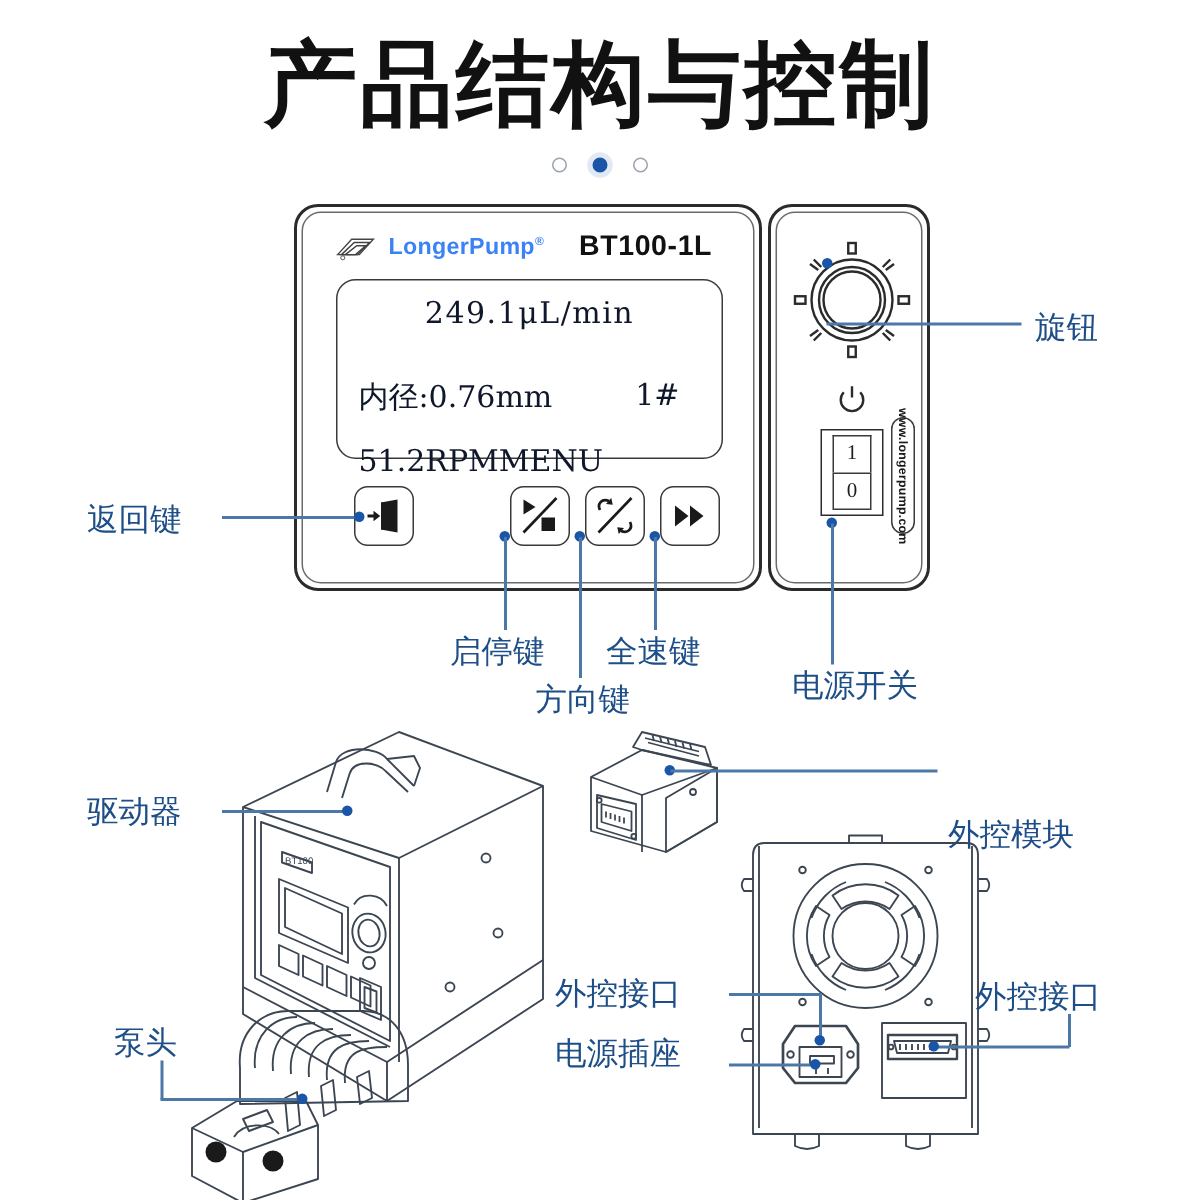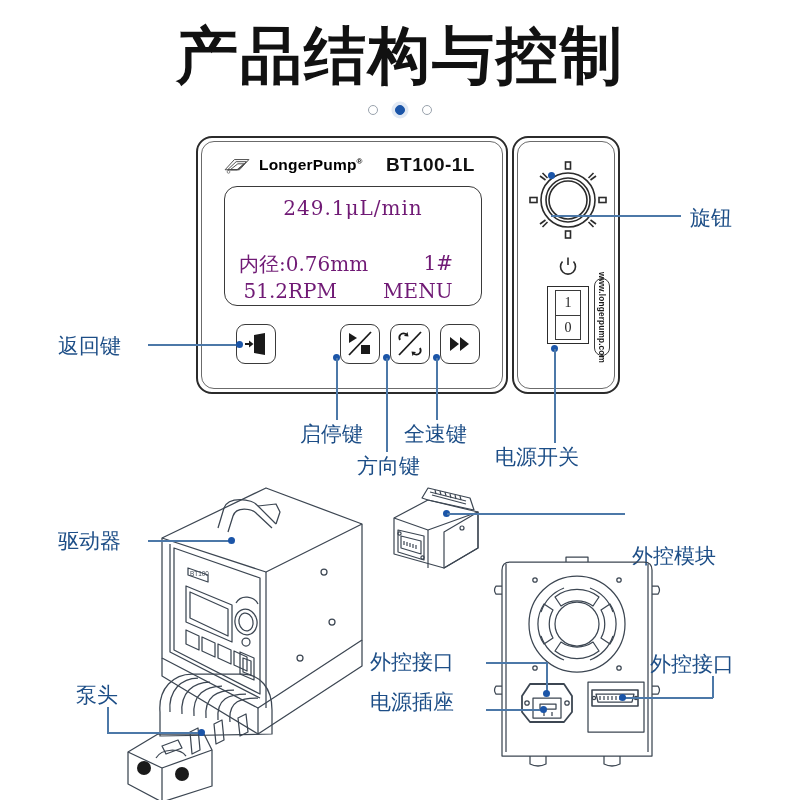--- a/index.html
+++ b/index.html
@@ -37,37 +37,37 @@
     border:2px solid #2b2b2b;border-radius:16px;background:#fff;box-sizing:border-box;}
   .panel-in{position:absolute;left:3px;top:3px;right:3px;bottom:3px;
     border:1.4px solid #6b6b6b;border-radius:13px;}
   .rpanel{position:absolute;left:512px;top:136px;width:108px;height:258px;
     border:2px solid #2b2b2b;border-radius:16px;background:#fff;box-sizing:border-box;}
   .rpanel-in{position:absolute;left:3px;top:3px;right:3px;bottom:3px;
     border:1.4px solid #6b6b6b;border-radius:13px;}
 
   .brandrow{position:absolute;left:24px;top:18px;display:flex;align-items:center;gap:7px;}
   .brandmark{width:30px;height:17px;}
-  .brandname{font-size:15.5px;font-weight:bold;color:#000000;letter-spacing:.2px;}
+  .brandname{font-size:15.5px;font-weight:bold;color:#3b82f6;letter-spacing:.2px;}
   .brandname sup{font-size:8px;vertical-align:super;}
   .model{position:absolute;left:188px;top:16px;font-size:19px;font-weight:bold;color:#111;
     letter-spacing:.4px;}
 
   .lcd{position:absolute;left:26px;top:48px;width:258px;height:120px;
     border:1.6px solid #3a3a3a;border-radius:13px;box-sizing:border-box;
-    font-family:"DejaVu Serif","Liberation Serif",serif;color:#701a75;}
+    font-family:"DejaVu Serif","Liberation Serif",serif;color:#0f172a;}
   .lcd-l1{position:absolute;left:0;top:9px;width:100%;text-align:center;font-size:20px;letter-spacing:1px;}
   .lcd-l2{position:absolute;left:14px;top:38px;width:232px;font-size:20px;display:flex;align-items:center;}
   .lcd-l2 .mode{letter-spacing:0px;}
   .lcd-sq{display:inline-block;width:12px;height:12px;background:#111;margin-left:34px;}
   .lcd-dir{margin-left:36px;display:inline-block;}
   .lcd-l3{position:absolute;left:14px;top:64px;width:232px;font-size:20px;
     display:flex;justify-content:space-between;}
-  .lcd-l4{position:absolute;left:14px;top:92px;width:232px;font-size:20px;
-    display:flex;justify-content:center;gap:46px;}
+  .lcd-l4{position:absolute;left:14px;top:108px;width:232px;font-size:20px;
+    display:flex;justify-content:flex-start;}
   .lcd-l4 .menu{padding-right:14px;}
   .lcd-l3 .ch{padding-right:18px;}
 
   .btn{position:absolute;top:186px;width:40px;height:40px;border:1.6px solid #3a3a3a;
     border-radius:9px;box-sizing:border-box;display:flex;align-items:center;justify-content:center;
     background:#fff;}
   .b1{left:38px;} .b2{left:142px;} .b3{left:192px;} .b4{left:242px;}
 
   
   .knob-wrap{position:absolute;left:14px;top:22px;width:80px;height:80px;}
@@ -215,21 +215,21 @@
   <div class="nub" style="left:383px;top:354px;"></div>
   <div class="ln lnv" style="left:386px;top:358px;height:94px;"></div>
   <div class="anno" style="left:357px;top:452px;">方向键</div>
 
   <div class="nub" style="left:433px;top:354px;"></div>
   <div class="ln lnv" style="left:436px;top:358px;height:62px;"></div>
   <div class="anno" style="left:404px;top:420px;">全速键</div>
 
   <div class="nub" style="left:551px;top:345px;"></div>
   <div class="ln lnv" style="left:554px;top:349px;height:94px;"></div>
-  <div class="anno" style="left:495px;top:443px;">电源开关</div>
+  <div class="anno" style="left:528px;top:443px;">电源开关</div>
 
   <svg class="draw" style="left:100px;top:462px;" width="290" height="340" viewBox="0 0 290 340">
     <g fill="none" stroke="#3c4652" stroke-width="1.25" stroke-linejoin="round">
 
       <path d="M62 76 L62 196 L158 246 L262 178 L262 62 L166 26 Z"></path>
       <path d="M62 76 L166 110 L262 62"></path>
       <path d="M166 110 L166 246"></path>
       <path d="M70 82 L70 190 L160 236"></path>
 
       <path d="M74 86 L74 188 L160 232 L160 116 Z"></path>

